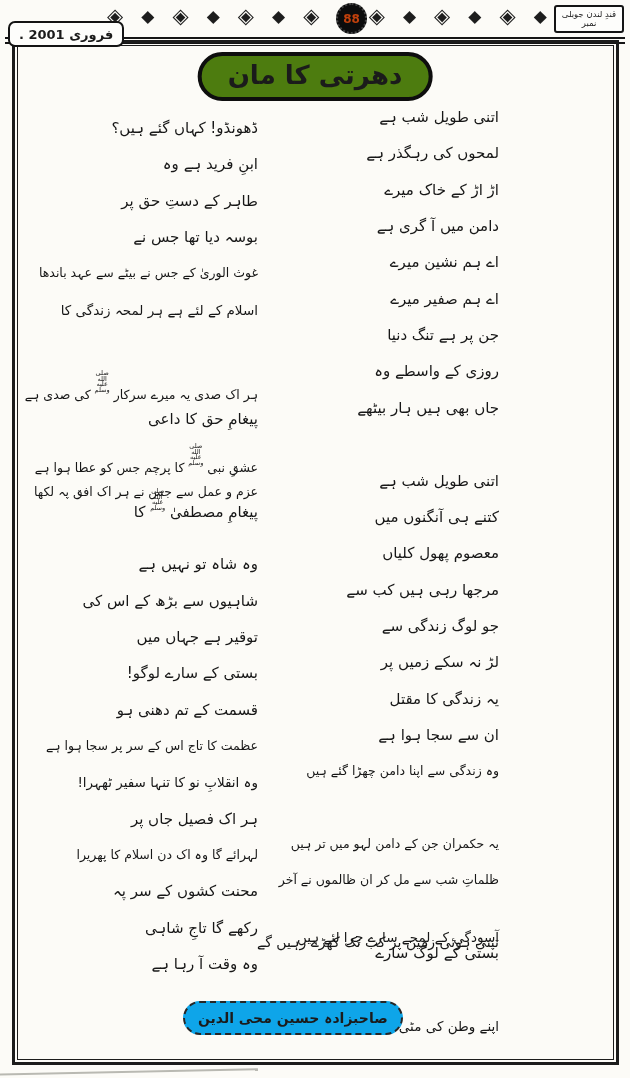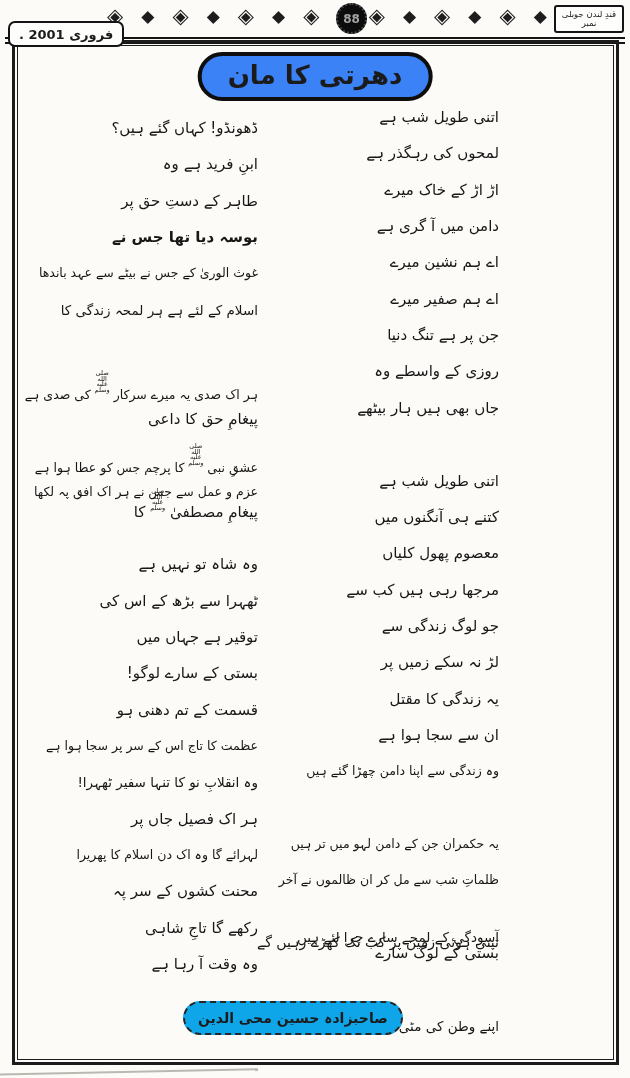--- a/index.html
+++ b/index.html
@@ -12,31 +12,31 @@
              justify-content:space-between;align-items:center;color:#1d1d1d;overflow:hidden;}
   .orn{font-size:17px;line-height:1;}
   .orn:nth-child(odd){font-size:21px;}
   .date-box{position:absolute;left:3px;top:18px;height:22px;padding:0 9px;border:2px solid #141414;
             border-radius:7px;background:#fdfdfb;display:flex;align-items:center;
             font-size:13px;font-weight:bold;direction:rtl;z-index:2;}
   .mag-box{position:absolute;right:1px;top:2px;width:66px;height:24px;border:2px solid #141414;
            border-radius:3px;background:#fdfdfb;display:flex;align-items:center;justify-content:center;
            font-size:8.5px;line-height:1.1;text-align:center;direction:rtl;z-index:2;}
   .badge{position:absolute;left:331px;top:0;width:27px;height:27px;border-radius:50%;background:#0c0c0c;
-         color:#a3a3a3;font-size:12px;font-weight:bold;display:flex;align-items:center;justify-content:center;
+         color:#c2410c;font-size:12px;font-weight:bold;display:flex;align-items:center;justify-content:center;
          z-index:3;border:2px dotted #444;}
 
   
   .frame-outer{position:absolute;left:12px;top:40px;width:601px;height:1019px;border:3px solid #1c1c1c;}
   .frame-inner{position:absolute;inset:2px;border:1px solid #1c1c1c;}
 
   
   .title-box{position:absolute;top:52px;left:50%;transform:translateX(-50%);
              padding:4px 26px 7px;border:4px solid #0e0e0e;border-radius:32px;
-             font-size:26px;font-weight:bold;direction:rtl;background:#3b82f6;z-index:2;white-space:nowrap;}
+             font-size:26px;font-weight:bold;direction:rtl;background:#4d7c0f;z-index:2;white-space:nowrap;}
 
   
   .poem{position:absolute;inset:0;}
   .hemi{position:absolute;white-space:nowrap;direction:rtl;line-height:22px;color:#171717;}
   .hemi-r{right:131px;}
   .hemi-l{right:372px;}
   .durood{display:inline-block;width:15px;font-size:6.5px;line-height:5.5px;
           white-space:normal;vertical-align:7px;text-align:center;}
 
   
@@ -88,39 +88,39 @@
   </div>
 
   <div class="poem">
       <div class="hemi hemi-r" style="top: 106px; font-size: 15px;">اتنی طویل شب ہے</div>
       <div class="hemi hemi-l" style="top: 117px; font-size: 15px;">ڈھونڈو! کہاں گئے ہیں؟</div>
       <div class="hemi hemi-r" style="top: 142.35px; font-size: 15px;">لمحوں کی رہگذر ہے</div>
       <div class="hemi hemi-l" style="top: 153.35px; font-size: 15px;">ابنِ فرید ہے وہ</div>
       <div class="hemi hemi-r" style="top: 178.7px; font-size: 15px;">اڑ اڑ کے خاک میرے</div>
       <div class="hemi hemi-l" style="top: 189.7px; font-size: 15px;">طاہر کے دستِ حق پر</div>
       <div class="hemi hemi-r" style="top: 215.05px; font-size: 15px;">دامن میں آ گری ہے</div>
-      <div class="hemi hemi-l" style="top: 226.05px; font-size: 15px; font-weight: bold;">بوسہ دیا تھا جس نے</div>
+      <div class="hemi hemi-l" style="top: 226.05px; font-size: 15px;">بوسہ دیا تھا جس نے</div>
       <div class="hemi hemi-r" style="top: 251.4px; font-size: 15px;">اے ہم نشین میرے</div>
       <div class="hemi hemi-l" style="top: 262.4px; font-size: 12.5px;">غوث الوریٰ کے جس نے بیٹے سے عہد باندھا</div>
       <div class="hemi hemi-r" style="top: 287.75px; font-size: 15px;">اے ہم صفیر میرے</div>
       <div class="hemi hemi-l" style="top: 298.75px; font-size: 13.5px;">اسلام کے لئے ہے ہر لمحہ زندگی کا</div>
       <div class="hemi hemi-r" style="top: 324.1px; font-size: 15px;">جن پر ہے تنگ دنیا</div>
       <div class="hemi hemi-r" style="top: 360.45px; font-size: 15px;">روزی کے واسطے وہ</div>
       <div class="hemi hemi-l" style="top: 371.45px; font-size: 12.5px;">ہر اک صدی یہ میرے سرکار <span class="durood">صلى الله عليه وسلم</span> کی صدی ہے</div>
       <div class="hemi hemi-r" style="top: 396.8px; font-size: 15px;">جاں بھی ہیں ہار بیٹھے</div>
       <div class="hemi hemi-l" style="top: 407.8px; font-size: 15px;">پیغامِ حق کا داعی</div>
       <div class="hemi hemi-l" style="top: 444.15px; font-size: 12.5px;">عشقِ نبی <span class="durood">صلى الله عليه وسلم</span> کا پرچم جس کو عطا ہوا ہے</div>
       <div class="hemi hemi-r" style="top: 469.5px; font-size: 15px;">اتنی طویل شب ہے</div>
       <div class="hemi hemi-l" style="top: 480.5px; font-size: 12.5px;">عزم و عمل سے جس نے ہر اک افق پہ لکھا</div>
       <div class="hemi hemi-r" style="top: 505.85px; font-size: 15px;">کتنے ہی آنگنوں میں</div>
       <div class="hemi hemi-l" style="top: 489px; font-size: 15px;">پیغامِ مصطفیٰ <span class="durood">صلى الله عليه وسلم</span> کا</div>
       <div class="hemi hemi-r" style="top: 542.2px; font-size: 15px;">معصوم پھول کلیاں</div>
       <div class="hemi hemi-l" style="top: 553.2px; font-size: 15px;">وہ شاہ تو نہیں ہے</div>
       <div class="hemi hemi-r" style="top: 578.55px; font-size: 15px;">مرجھا رہی ہیں کب سے</div>
-      <div class="hemi hemi-l" style="top: 589.55px; font-size: 15px;">ٹھہرا سے بڑھ کے اس کی</div>
+      <div class="hemi hemi-l" style="top: 589.55px; font-size: 15px;">شاہیوں سے بڑھ کے اس کی</div>
       <div class="hemi hemi-r" style="top: 614.9px; font-size: 15px;">جو لوگ زندگی سے</div>
       <div class="hemi hemi-l" style="top: 625.9px; font-size: 15px;">توقیر ہے جہاں میں</div>
       <div class="hemi hemi-r" style="top: 651.25px; font-size: 15px;">لڑ نہ سکے زمیں پر</div>
       <div class="hemi hemi-l" style="top: 662.25px; font-size: 15px;">بستی کے سارے لوگو!</div>
       <div class="hemi hemi-r" style="top: 687.6px; font-size: 15px;">یہ زندگی کا مقتل</div>
       <div class="hemi hemi-l" style="top: 698.6px; font-size: 15px;">قسمت کے تم دھنی ہو</div>
       <div class="hemi hemi-r" style="top: 723.95px; font-size: 15px;">ان سے سجا ہوا ہے</div>
       <div class="hemi hemi-l" style="top: 734.95px; font-size: 12.5px;">عظمت کا تاج اس کے سر پر سجا ہوا ہے</div>
       <div class="hemi hemi-r" style="top: 760.3px; font-size: 12.5px;">وہ زندگی سے اپنا دامن چھڑا گئے ہیں</div>
       <div class="hemi hemi-l" style="top: 771.3px; font-size: 13.5px;">وہ انقلابِ نو کا تنہا سفیر ٹھہرا!</div>

